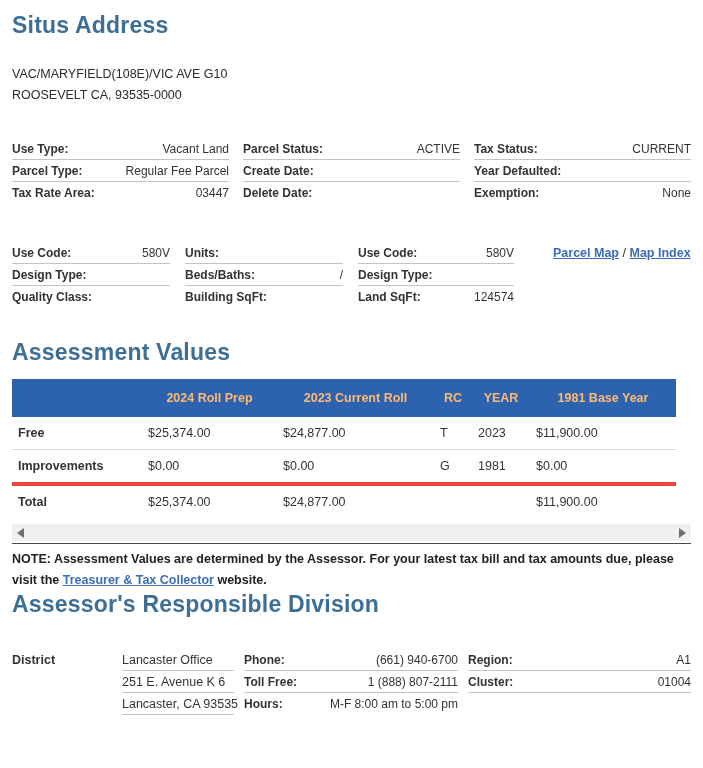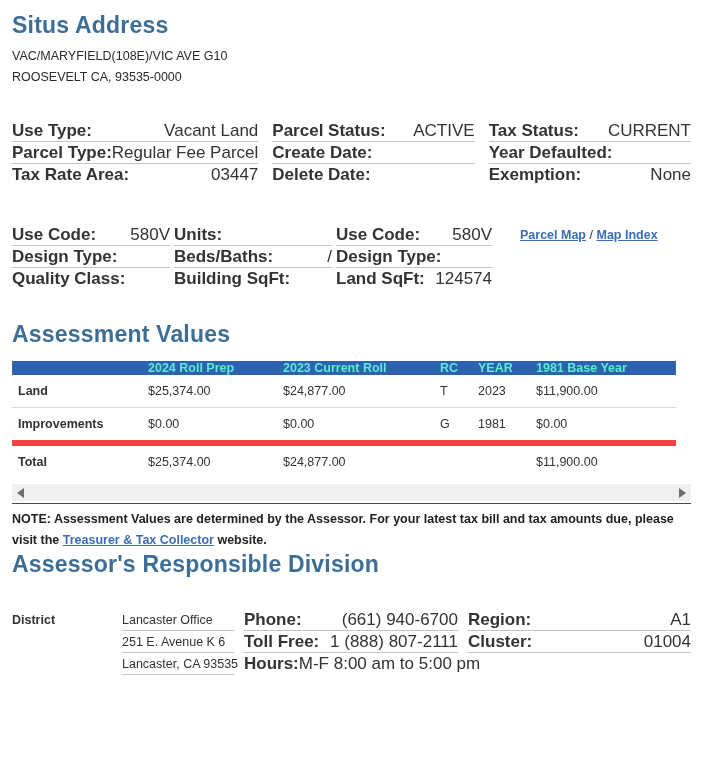--- a/index.html
+++ b/index.html
@@ -10,51 +10,51 @@
     font-family: "Liberation Sans", sans-serif;
   }
   .page { padding: 12px 12px 0 12px; }
 
   h1.section-title {
     color: #3d6e96; font-size: 23px; line-height: 26px;
     font-weight: 700; margin: 0; letter-spacing: 0.2px;
   }
 
   
-  .address-block { margin-top: 8px; }
+  .address-block { margin-top: 26px; }
   .address-block p { margin: 0; font-size: 12.5px; line-height: 21px; color: #2b2b2b; }
 
   
   .frow {
     display: flex; justify-content: space-between; align-items: baseline;
-    font-size: 17px; line-height: 14px; padding: 4px 0 3px 0;
+    font-size: 12px; line-height: 14px; padding: 4px 0 3px 0;
     border-bottom: 1px solid #c4c4c4; min-height: 22px;
   }
   .frow.noline { border-bottom: none; }
   .frow .lbl { font-weight: 700; white-space: nowrap; }
   .frow .val { text-align: right; white-space: nowrap; }
 
   .info-grid { display: grid; grid-template-columns: 1fr 1fr 1fr; column-gap: 14px; margin-top: 32px; }
 
   .building-section { margin-top: 30px; }
-  .building-grid { display: grid; grid-template-columns: 158px 158px 156px 1fr; column-gap: 4px; margin-top: 38px; }
+  .building-grid { display: grid; grid-template-columns: 158px 158px 156px 1fr; column-gap: 15px; margin-top: 38px; }
   .map-links { font-size: 12.5px; line-height: 14px; padding: 4px 0 0 24px; white-space: nowrap; }
   a.link { color: #3c6cb4; text-decoration: underline; font-weight: 700; cursor: pointer; }
   .map-links .sep { color: #333; font-weight: 400; }
 
   
   .assessment-section { margin-top: 31px; }
   table.assess { border-collapse: collapse; margin-top: 14px; table-layout: fixed; width: 664px; font-size: 12.5px; }
   table.assess th {
-    background: #2d62ae; color: #5eead4; font-weight: 700;
-    text-align: left; padding: 0 6px; white-space: nowrap;
+    background: #2d62ae; color: #fdba74; font-weight: 700;
+    text-align: center; padding: 12px 6px; white-space: nowrap;
   }
   table.assess td { padding: 9px 6px; border-bottom: 1px solid #d9d9d9; white-space: nowrap; }
   table.assess td.rowlabel { font-weight: 700; }
-  table.assess tr.total-row td { border-top: 6px solid #ef4444; border-bottom: none; margin-left: 8px; }
+  table.assess tr.total-row td { border-top: 4px solid #ef4444; border-bottom: none; margin-left: 8px; }
 
   
   .hscrollbar {
     margin-top: 6px; height: 17px; width: 679px; background: #f0f0f0;
     display: flex; justify-content: space-between; align-items: center; padding: 0 5px;
     cursor: pointer;
   }
   .arrow { width: 0; height: 0; border-style: solid; display: inline-block; }
   .arrow-left  { border-width: 5px 7px 5px 0; border-color: transparent #6e6e6e transparent transparent; }
   .arrow-right { border-width: 5px 0 5px 7px; border-color: transparent transparent transparent #6e6e6e; }
@@ -199,21 +199,21 @@
           <th></th>
           <th>2024 Roll Prep</th>
           <th>2023 Current Roll</th>
           <th>RC</th>
           <th>YEAR</th>
           <th>1981 Base Year</th>
         </tr>
       </thead>
       <tbody>
         <tr>
-          <td class="rowlabel">Land</td>
+          <td class="rowlabel">Free</td>
           <td>$25,374.00</td>
           <td>$24,877.00</td>
           <td>T</td>
           <td>2023</td>
           <td>$11,900.00</td>
         </tr>
         <tr>
           <td class="rowlabel" style="border-bottom:none">Improvements</td>
           <td style="border-bottom:none">$0.00</td>
           <td style="border-bottom:none">$0.00</td>

